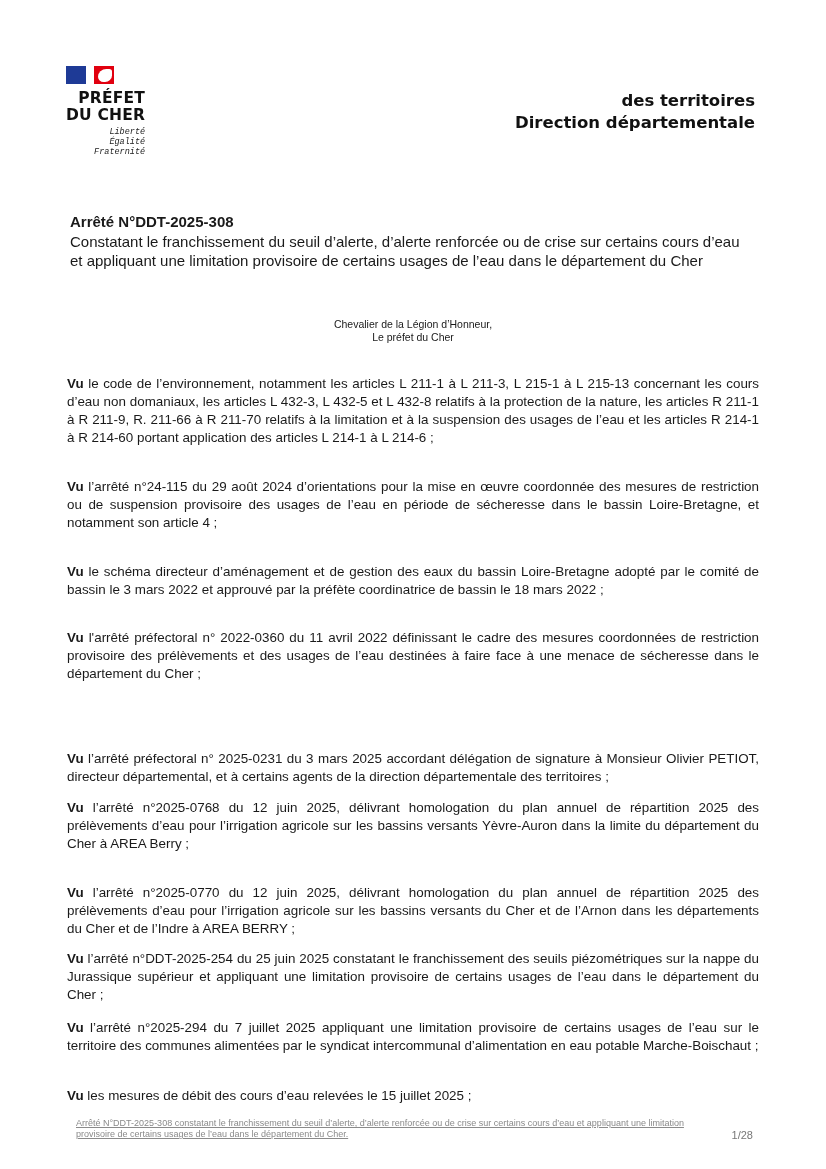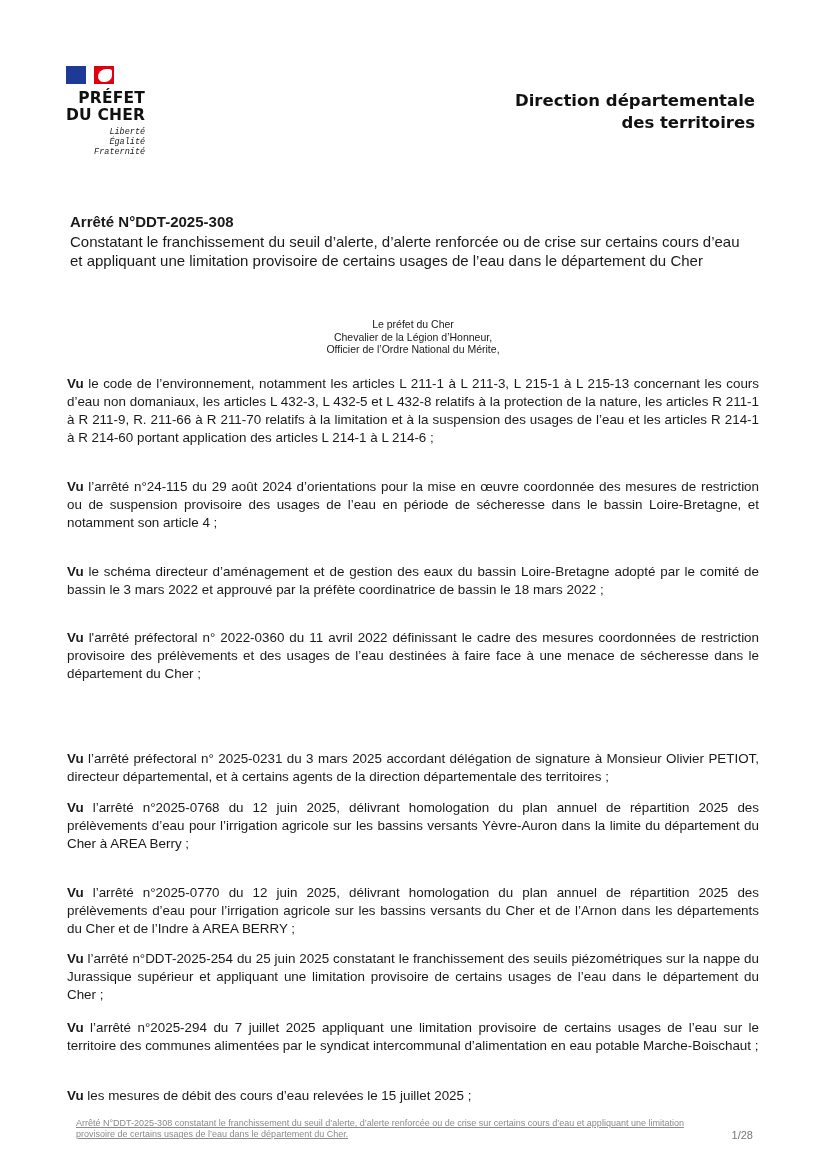--- a/index.html
+++ b/index.html
@@ -65,33 +65,32 @@
     <div>DU CHER</div>
   </div>
   <div class="motto">
     <div>Liberté</div>
     <div>Égalité</div>
     <div>Fraternité</div>
   </div>
 </div>
 
 <div class="direction">
+  <div>des territoires</div>
   <div>Direction départementale</div>
-  <div>des territoires</div>
 </div>
 
 <div class="title-block">
   <div class="arrete-title">Arrêté N°DDT-2025-308</div>
   <div class="arrete-subtitle">Constatant le franchissement du seuil d’alerte, d’alerte renforcée ou de crise sur certains cours d’eau et appliquant une limitation provisoire de certains usages de l’eau dans le département du Cher</div>
 </div>
 
 <div class="prefet-block">
+  <div>Chevalier de la Légion d’Honneur,</div>
   <div>Le préfet du Cher</div>
-  <div>Chevalier de la Légion d’Honneur,</div>
-  <div>Officier de l’Ordre National du Mérite,</div>
 </div>
 
 <div class="vu" style="top:375px"><b>Vu</b><span> le code de l’environnement, notamment les articles L 211-1 à L 211-3, L 215-1 à L 215-13 concernant les cours d’eau non domaniaux, les articles L 432-3, L 432-5 et L 432-8 relatifs à la protection de la nature, les articles R 211-1 à R 211-9, R. 211-66 à R 211-70 relatifs à la limitation et à la suspension des usages de l’eau et les articles R 214-1 à R 214-60 portant application des articles L 214-1 à L 214-6 ;</span></div>
 <div class="vu" style="top:478px"><b>Vu</b><span> l’arrêté n°24-115 du 29 août 2024 d’orientations pour la mise en œuvre coordonnée des mesures de restriction ou de suspension provisoire des usages de l’eau en période de sécheresse dans le bassin Loire-Bretagne, et notamment son article 4 ;</span></div>
 <div class="vu" style="top:563px"><b>Vu</b><span> le schéma directeur d’aménagement et de gestion des eaux du bassin Loire-Bretagne adopté par le comité de bassin le 3 mars 2022 et approuvé par la préfète coordinatrice de bassin le 18 mars 2022 ;</span></div>
 <div class="vu" style="top:629px"><b>Vu</b><span> l'arrêté préfectoral n° 2022-0360 du 11 avril 2022 définissant le cadre des mesures coordonnées de restriction provisoire des prélèvements et des usages de l’eau destinées à faire face à une menace de sécheresse dans le département du Cher ;</span></div>
 <div class="vu" style="top:750px"><b>Vu</b><span> l’arrêté préfectoral n° 2025-0231 du 3 mars 2025 accordant délégation de signature à Monsieur Olivier PETIOT, directeur départemental, et à certains agents de la direction départementale des territoires ;</span></div>
 <div class="vu" style="top:799px"><b>Vu</b><span> l’arrêté n°2025-0768 du 12 juin 2025, délivrant homologation du plan annuel de répartition 2025 des prélèvements d’eau pour l’irrigation agricole sur les bassins versants Yèvre-Auron dans la limite du département du Cher à AREA Berry ;</span></div>
 <div class="vu" style="top:884px"><b>Vu</b><span> l’arrêté n°2025-0770 du 12 juin 2025, délivrant homologation du plan annuel de répartition 2025 des prélèvements d’eau pour l’irrigation agricole sur les bassins versants du Cher et de l’Arnon dans les départements du Cher et de l’Indre à AREA BERRY ;</span></div>
 <div class="vu" style="top:950px"><b>Vu</b><span> l’arrêté n°DDT-2025-254 du 25 juin 2025 constatant le franchissement des seuils piézométriques sur la nappe du Jurassique supérieur et appliquant une limitation provisoire de certains usages de l’eau dans le département du Cher ;</span></div>

